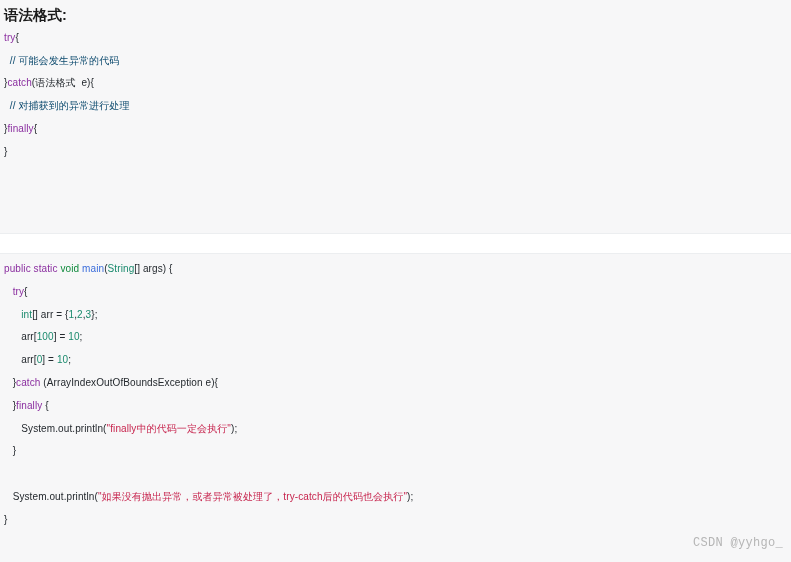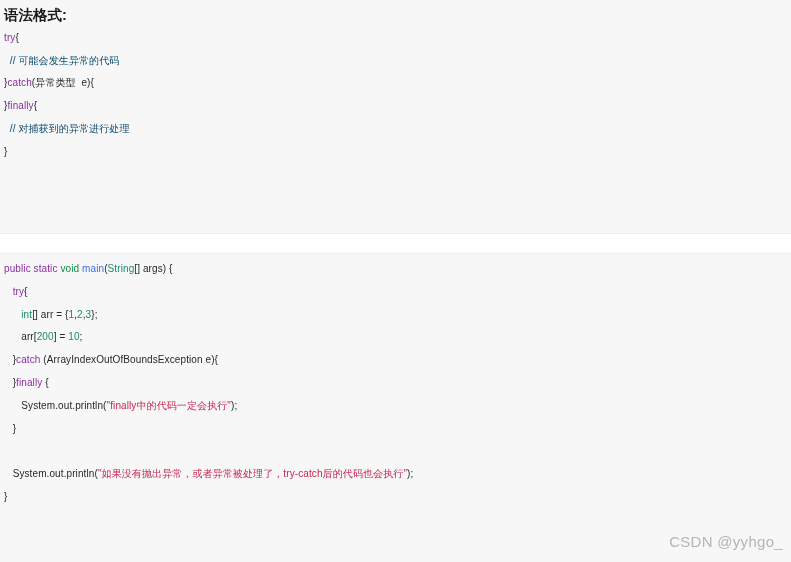--- a/index.html
+++ b/index.html
@@ -78,53 +78,54 @@
   .ret     { color: #0f8a3c; }   
   .fn      { color: #3b6ddb; }   
   .str     { color: #c7254e; }   
   .plain   { color: #24292e; }
 
   
   #watermark {
     position: absolute;
     right: 8px;
     bottom: 12px;
-    font-size: 15px;
+    font-size: 12px;
     color: #b5b5b5;
-    font-family: Liberation Sans, sans-serif;
+    font-family: Liberation Mono, monospace;
     letter-spacing: 0.3px;
     user-select: none;
   }
 </style>
 </head>
 <body>
 
 <div class="page">
 
   <div class="code-block" id="syntax-block">
     <div class="heading-line">语法格式:</div>
     <div id="syntax-lines">
         <div class="line"><span class="kw">try</span><span class="plain">{</span></div>
         <div class="line"><span class="cmt">  // 可能会发生异常的代码</span></div>
-        <div class="line"><span class="plain">}</span><span class="kw">catch</span><span class="plain">(异常类型  e){</span></div>
+        <div class="line"><span class="plain">}</span><span class="kw">catch</span><span class="plain">(语法格式  e){</span></div>
+        <div class="line"><span class="cmt">  // 对捕获到的异常进行处理</span></div>
         <div class="line"><span class="plain">}</span><span class="kw">finally</span><span class="plain">{</span></div>
-        <div class="line"><span class="cmt">  // 对捕获到的异常进行处理</span></div>
         <div class="line"><span class="plain">}</span></div>
         <div class="line blank">&nbsp;</div>
       </div>
   </div>
 
   <div class="block-gap"></div>
 
   <div class="code-block" id="example-block">
     <div id="example-lines">
         <div class="line"><span class="kw">public static </span><span class="ret">void </span><span class="fn">main</span><span class="plain">(</span><span class="type">String</span><span class="plain">[] args) {</span></div>
         <div class="line"><span class="plain">   </span><span class="kw">try</span><span class="plain">{</span></div>
         <div class="line"><span class="plain">      </span><span class="type">int</span><span class="plain">[] arr = {</span><span class="type">1</span><span class="plain">,</span><span class="type">2</span><span class="plain">,</span><span class="type">3</span><span class="plain">};</span></div>
-        <div class="line"><span class="plain">      arr[</span><span class="type">200</span><span class="plain">] = </span><span class="type">10</span><span class="plain">;</span></div>
+        <div class="line"><span class="plain">      arr[</span><span class="type">100</span><span class="plain">] = </span><span class="type">10</span><span class="plain">;</span></div>
+        <div class="line"><span class="plain">      arr[</span><span class="type">0</span><span class="plain">] = </span><span class="type">10</span><span class="plain">;</span></div>
         <div class="line"><span class="plain">   }</span><span class="kw">catch</span><span class="plain"> (ArrayIndexOutOfBoundsException e){</span></div>
         <div class="line"><span class="plain">   }</span><span class="kw">finally</span><span class="plain"> {</span></div>
         <div class="line"><span class="plain">      System.out.println(</span><span class="str">"finally中的代码一定会执行"</span><span class="plain">);</span></div>
         <div class="line"><span class="plain">   }</span></div>
         <div class="line blank">&nbsp;</div>
         <div class="line"><span class="plain">   System.out.println(</span><span class="str">"如果没有抛出异常，或者异常被处理了，try-catch后的代码也会执行"</span><span class="plain">);</span></div>
         <div class="line"><span class="plain">}</span></div>
       </div>
   </div>
 

